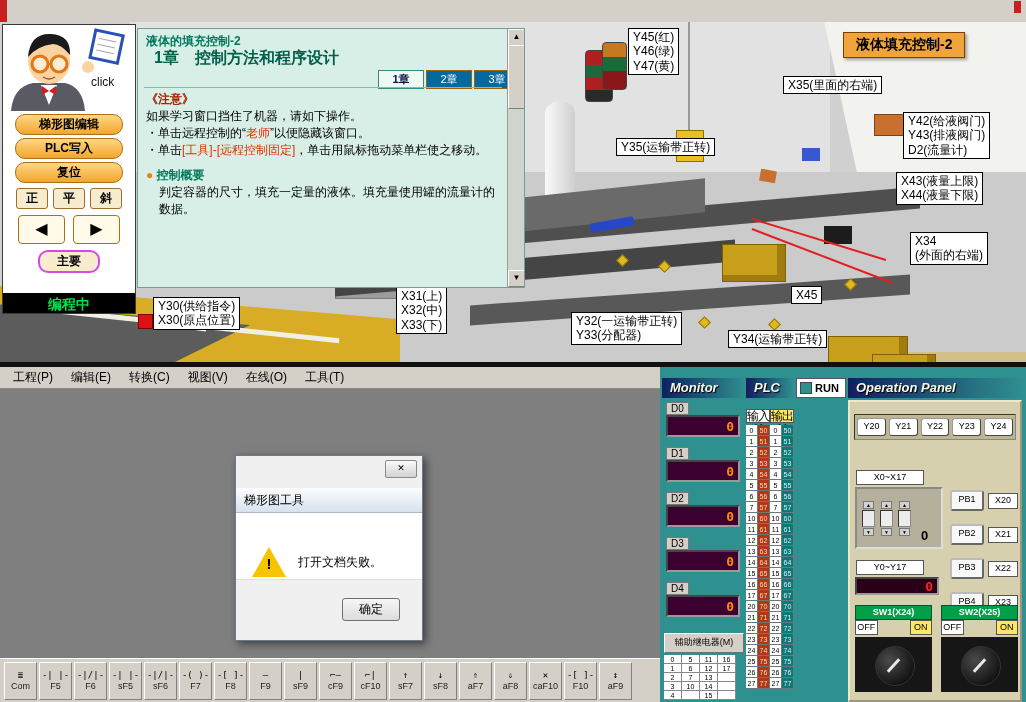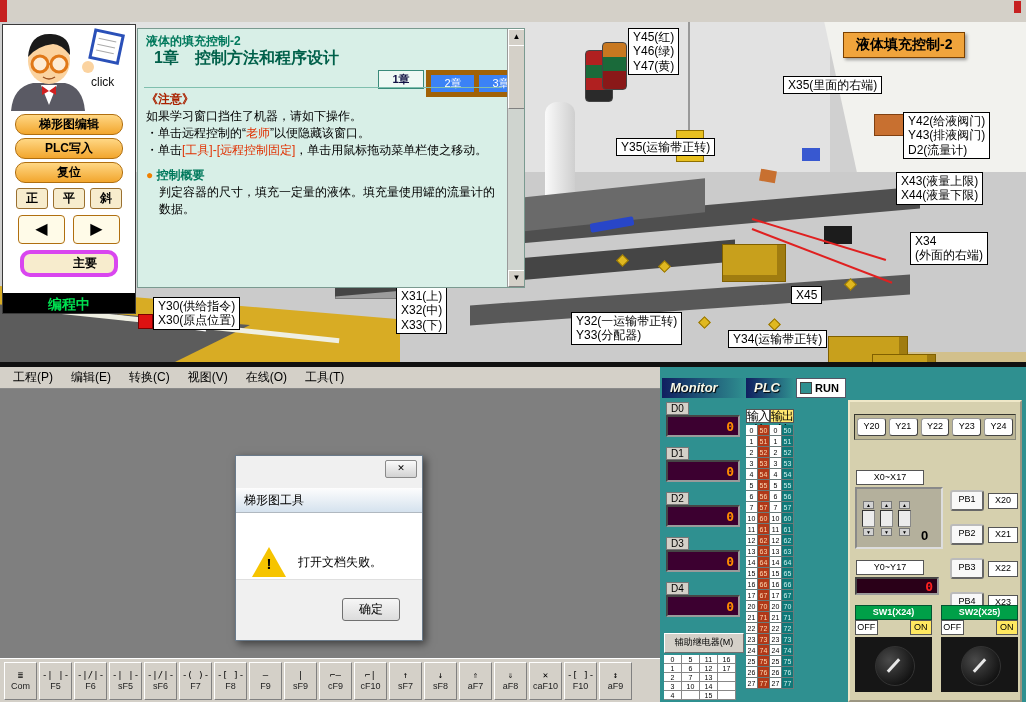--- a/index.html
+++ b/index.html
@@ -78,33 +78,33 @@
   .rbtn{display:block;margin:3px auto 0;width:106px;height:19px;
         background:linear-gradient(#ffd784,#f2a62e);border:1px solid #b06f10;border-radius:10px;
         font-size:12px;font-weight:bold;text-align:center;line-height:18px;cursor:pointer;}
   #small-row{display:flex;justify-content:center;gap:5px;margin-top:5px;}
   .sbtn{width:30px;height:19px;background:#f7eccd;border:1px solid #9a7030;border-radius:3px;
         font-size:12px;font-weight:bold;text-align:center;line-height:18px;cursor:pointer;}
   #arrow-row{display:flex;justify-content:center;gap:8px;margin-top:6px;}
   .abtn{width:45px;height:27px;background:#fffbe8;border:1px solid #b06f10;border-radius:4px;
         font-size:16px;text-align:center;line-height:26px;cursor:pointer;}
   #main-btn{display:block;margin:6px auto 0;width:58px;height:19px;background:#f7eccd;
-        border:4px solid #d946ef;border-radius:10px;font-size:12px;font-weight:bold;
-        text-align:center;line-height:18px;cursor:pointer;padding-left:32px;}
+        border:2px solid #d946ef;border-radius:10px;font-size:12px;font-weight:bold;
+        text-align:center;line-height:18px;cursor:pointer;}
   #status-bar{position:absolute;left:0;bottom:0;width:100%;height:20px;background:#000;
         color:#00e050;font-size:14px;font-weight:bold;text-align:center;line-height:22px;}
   
   #lesson{position:absolute;left:137px;top:28px;width:386px;height:258px;background:#d8efe7;
           border:1px solid #7a9a90;z-index:9;overflow:hidden;}
   #lesson-sub{position:absolute;left:8px;top:4px;font-size:12px;font-weight:bold;color:#00795c;}
   #lesson-title{position:absolute;left:16px;top:19px;font-size:16px;font-weight:bold;color:#00604a;}
   .ltab{position:absolute;top:41px;width:44px;height:17px;font-size:11px;text-align:center;
         line-height:16px;cursor:pointer;}
   .ltab.active{background:#eef9f4;border:1px solid #3a8a7a;color:#114;font-weight:bold;}
-  .ltab.inactive{background:#3b82f6;border:5px solid #a16207;color:#fff;}
+  .ltab.inactive{background:#0369a1;border:1px solid #a16207;color:#fff;}
   #ltab-0{left:240px;} #ltab-1{left:288px;} #ltab-2{left:336px;}
   #lesson-sep{position:absolute;left:6px;right:22px;top:58px;border-top:1px solid #7fbfae;}
   #lesson-body{position:absolute;left:8px;top:62px;width:350px;line-height:1.42;font-size:12px;}
   #notice-title{color:#aa2200;font-weight:bold;}
   .n-cont{padding-left:13px;}
   .red{color:#e03000;}
   .bullet{color:#f08000;font-weight:bold;}
   .sum-title{color:#00795c;font-weight:bold;}
   
   #lesson-scroll{position:absolute;right:0;top:0;width:16px;height:100%;background:#cfd4cf;
@@ -512,20 +512,21 @@
       </div>
     </div>
 
   <div id="sim">
     <div class="hdr" id="hdr-monitor">Monitor</div>
     <div class="hdr" id="hdr-plc">PLC</div>
     <div id="run-box">
       <div id="run-check"></div>
       <span id="run-label">RUN</span>
     </div>
+    <div class="hdr" id="hdr-op">Operation Panel</div>
 
     <div id="mon-col">
 
         <div class="dreg">
           <span class="dreg-name">D0</span>
           <div class="dreg-val">0</div>
         </div>
 
         <div class="dreg">
           <span class="dreg-name">D1</span>

